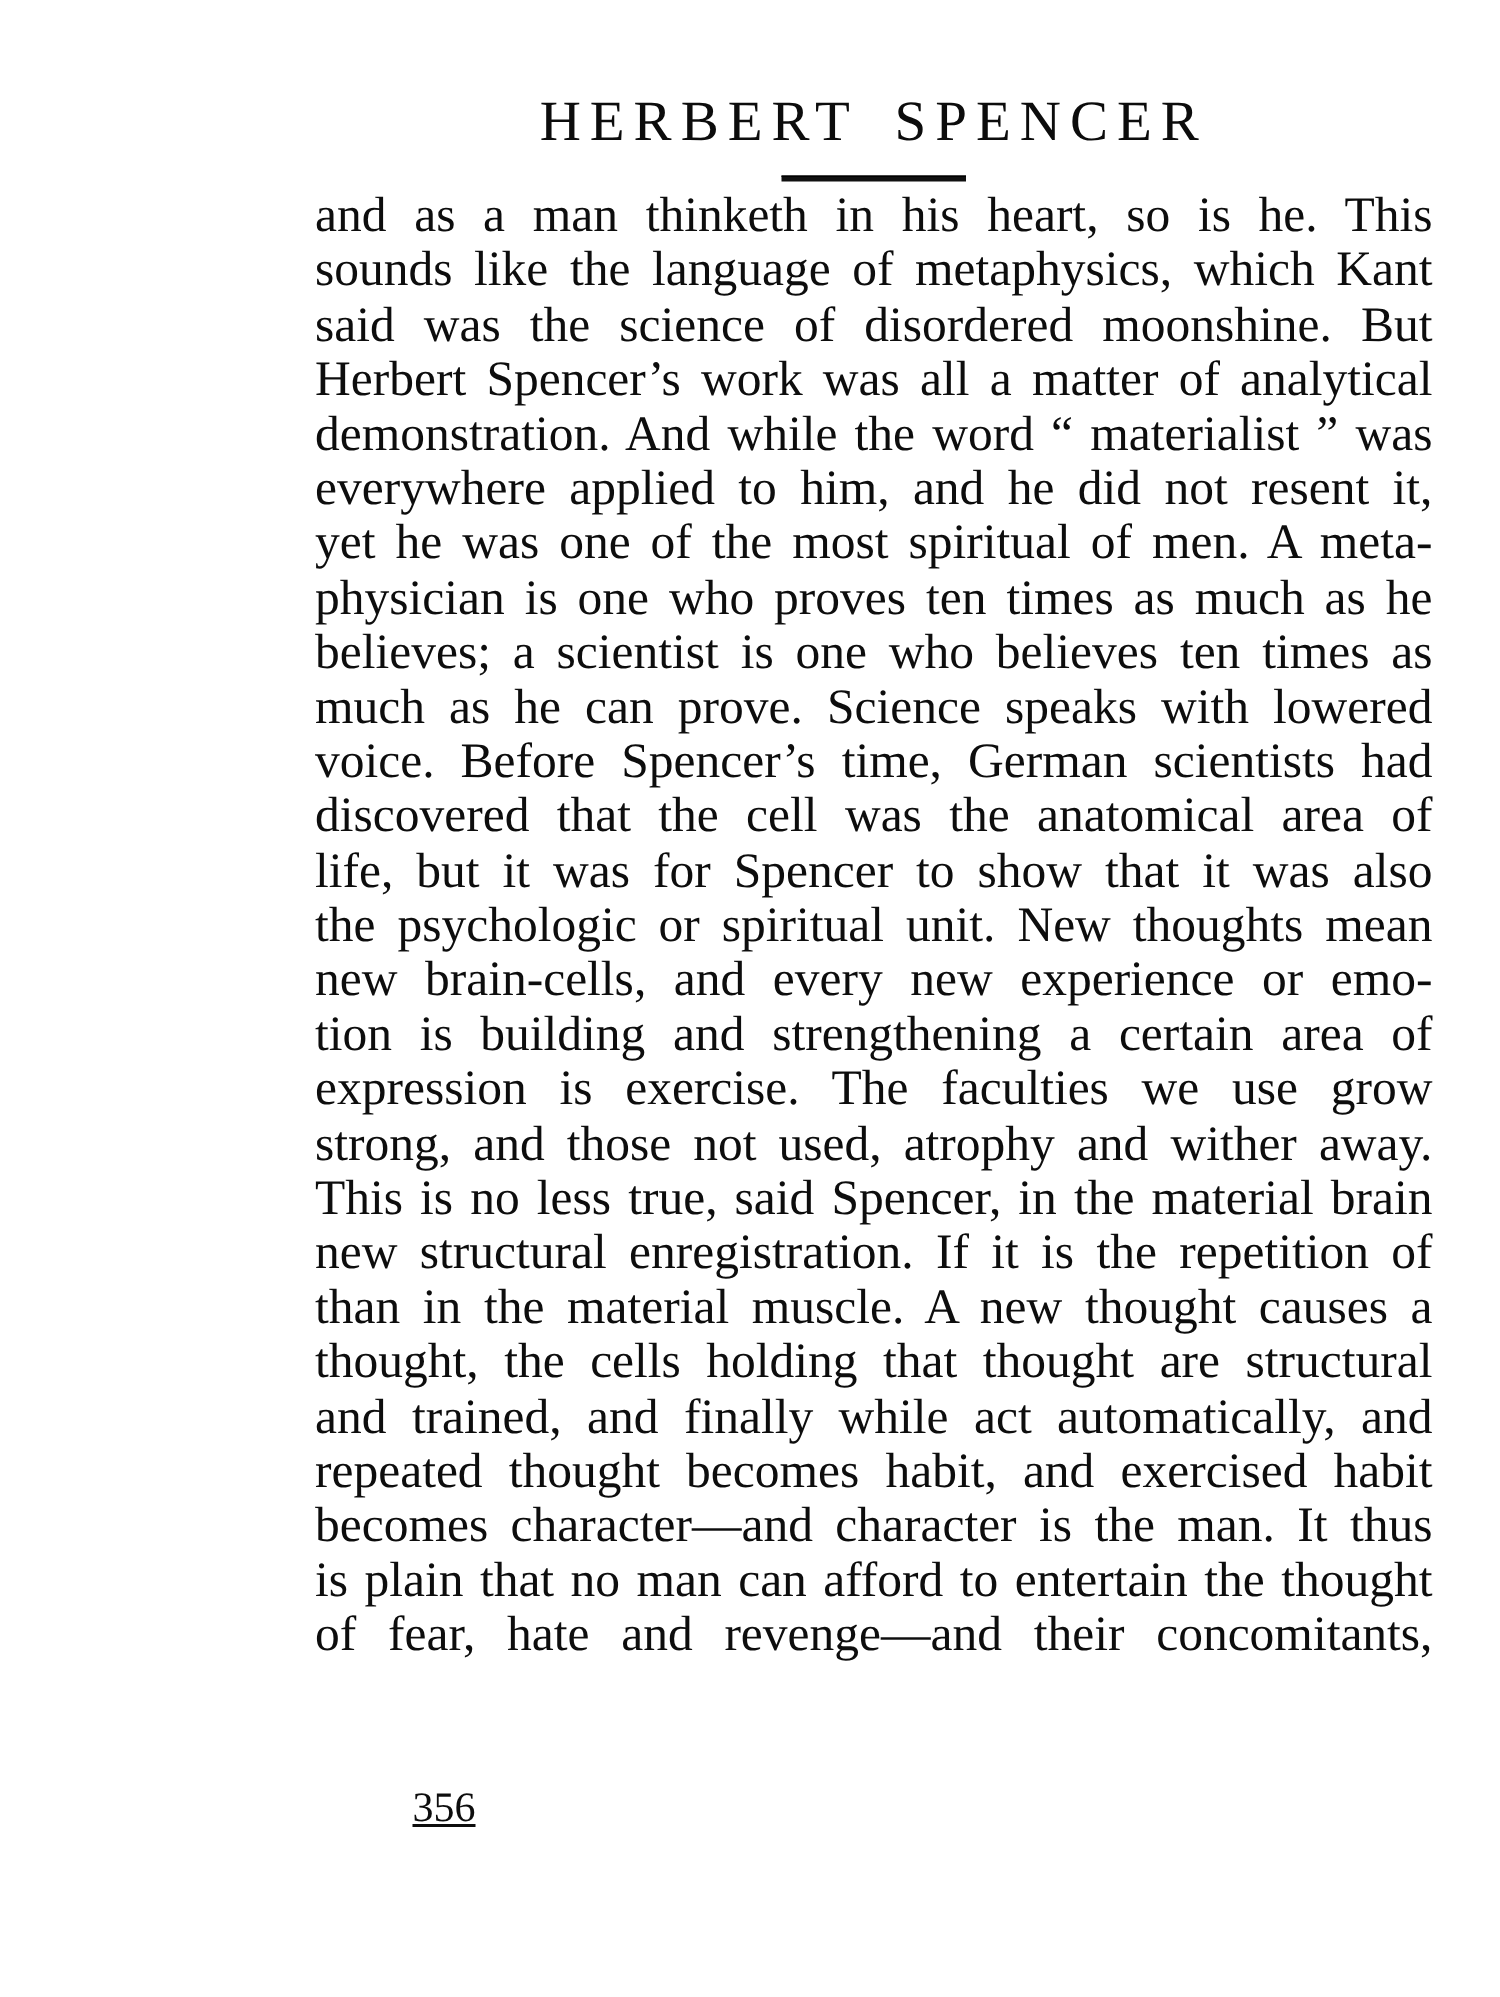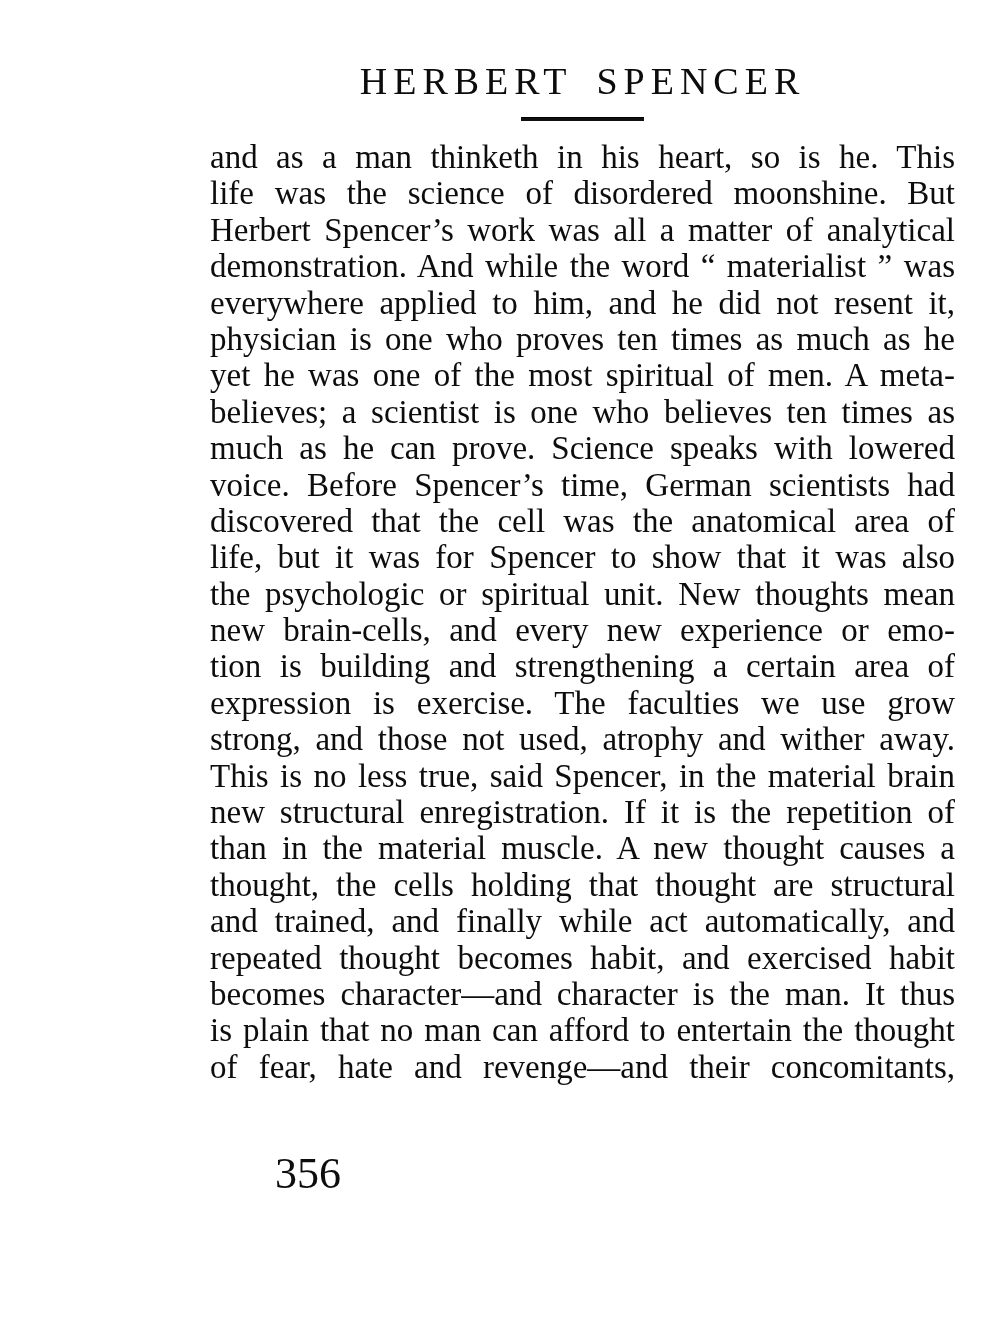--- a/index.html
+++ b/index.html
@@ -43,61 +43,63 @@
     left: 311px;
     top: 117px;
     width: 123px;
     height: 3px;
     background: #101010;
     border-top: 1px solid #000;
   }
   .body-text {
     position: absolute;
     left: 0;
-    top: 139px;
+    top: 126px;
     width: 745px;
     font-size: 33px;
     color: #0d0d0d;
   }
   .body-line {
     height: 36.4px;
     line-height: 36.4px;
     text-align: justify;
     text-align-last: justify;
     -moz-text-align-last: justify;
     white-space: nowrap;
     overflow: visible;
   }
   .page-number {
     position: absolute;
     left: 65px;
-    top: 1156px;
-    font-size: 44px;
+    top: 1188px;
+    font-size: 28px;
     line-height: 36.4px;
     color: #0d0d0d;
+    text-decoration: underline;
   }
 </style>
 </head>
 <body>
 
 <div class="scan-page">
   <div class="content-block">
 
     <h1 class="page-title">HERBERT SPENCER</h1>
 
     <div class="title-divider"></div>
 
     <div class="body-text">
       <div class="body-line">and as a man thinketh in his heart, so is he. This</div>
-      <div class="body-line">life was the science of disordered moonshine. But</div>
+      <div class="body-line">sounds like the language of metaphysics, which Kant</div>
+      <div class="body-line">said was the science of disordered moonshine. But</div>
       <div class="body-line">Herbert Spencer’s work was all a matter of analytical</div>
       <div class="body-line">demonstration. And while the word “ materialist ” was</div>
       <div class="body-line">everywhere applied to him, and he did not resent it,</div>
+      <div class="body-line">yet he was one of the most spiritual of men. A meta-</div>
       <div class="body-line">physician is one who proves ten times as much as he</div>
-      <div class="body-line">yet he was one of the most spiritual of men. A meta-</div>
       <div class="body-line">believes; a scientist is one who believes ten times as</div>
       <div class="body-line">much as he can prove. Science speaks with lowered</div>
       <div class="body-line">voice. Before Spencer’s time, German scientists had</div>
       <div class="body-line">discovered that the cell was the anatomical area of</div>
       <div class="body-line">life, but it was for Spencer to show that it was also</div>
       <div class="body-line">the psychologic or spiritual unit. New thoughts mean</div>
       <div class="body-line">new brain-cells, and every new experience or emo-</div>
       <div class="body-line">tion is building and strengthening a certain area of</div>
       <div class="body-line">expression is exercise. The faculties we use grow</div>
       <div class="body-line">strong, and those not used, atrophy and wither away.</div>

